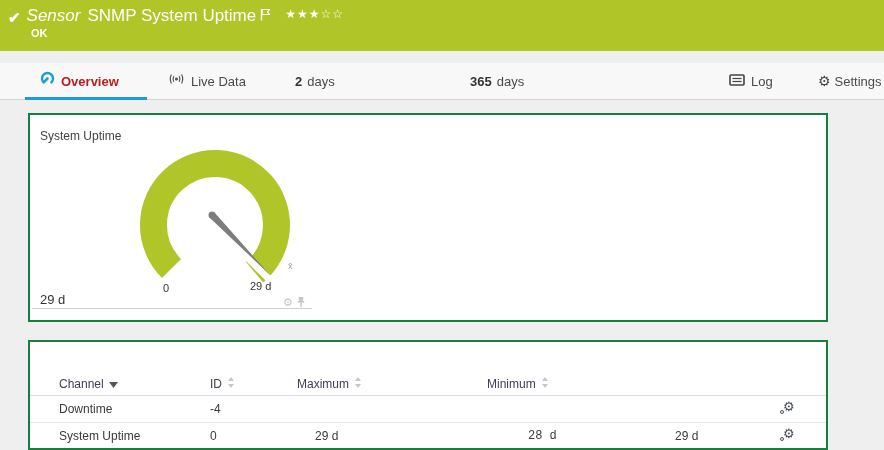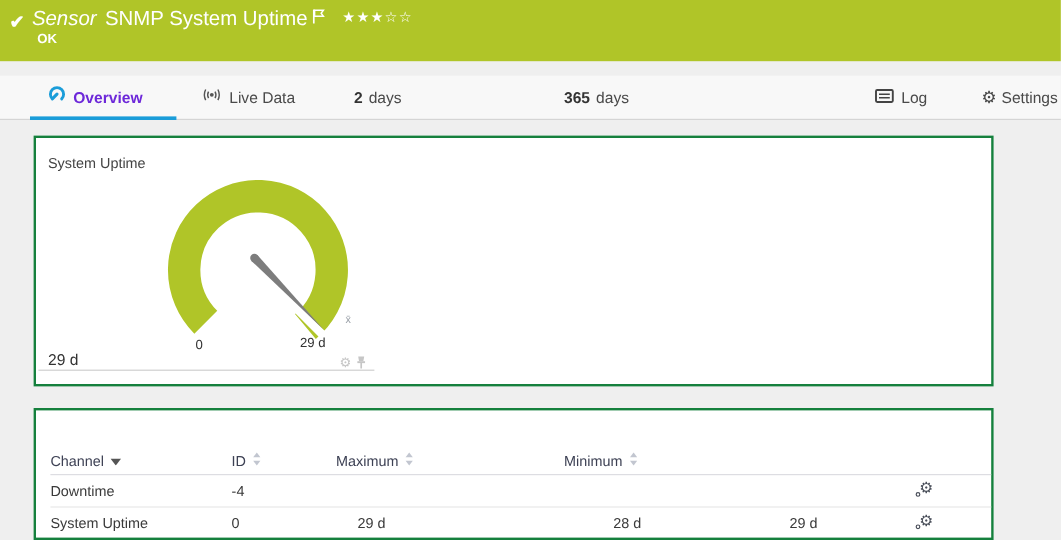--- a/index.html
+++ b/index.html
@@ -16,46 +16,46 @@
   .flag { margin:1px 0 0 4px; }
   .stars { font-size:12px; letter-spacing:1px; margin:1px 0 0 14px; }
   .status { position:absolute; left:31px; top:27px; font-size:11px; font-weight:bold; }
 
   
   .tabbar { position:absolute; left:0; top:63px; width:884px; height:37px;
     background:#f8f8f8; border-bottom:1px solid #d5d5d5; font-size:13px; color:#4a4a4a; }
   .tab { position:absolute; top:0; height:37px; line-height:37px; white-space:nowrap; cursor:pointer; }
   .tab .ticon { display:inline-block; vertical-align:middle; margin:-3px 6px 0 0; }
   .tab-num { font-weight:bold; color:#333; margin-right:5px; }
-  .tab-active { color:#6d28d9; font-weight:bold; }
+  .tab-active { color:#b91c1c; font-weight:bold; }
   .tab-underline { position:absolute; left:25px; top:34px; width:122px; height:3px; background:#1b9dd9; }
 
   
   .card { position:absolute; left:28px; width:800px; background:#fff; border:2px solid #15803d; }
   .gauge-card { top:113px; height:209px; }
   .table-card { top:340px; height:110px; overflow:hidden; }
 
   .panel-title { position:absolute; left:10px; top:14px; font-size:12px; color:#444; }
 
   .gauge-svg { position:absolute; left:0; top:0; }
   .scale-min { position:absolute; left:133px; top:167px; font-size:11px; color:#333; }
   .scale-max { position:absolute; left:220px; top:165px; font-size:11px; color:#333; }
   .marker-x { position:absolute; left:258px; top:146px; font-size:9px; color:#9aa0a8; }
   .big-value { position:absolute; left:10px; top:177px; font-size:13px; color:#333; }
   .gauge-divider { position:absolute; left:2px; top:193px; width:280px; border-top:1px solid #cfcfcf; }
   .mini-icons { position:absolute; left:253px; top:181px; color:#c6c6c6; font-size:11px; display:flex; gap:3px; }
 
   
   .tbl { position:absolute; left:0; top:30px; width:800px; }
   .trow { display:grid; grid-template-columns:151px 87px 190px 150px 143px 1fr;
-    align-items:center; font-size:12px; color:#3a3a3a;margin-left:12px; }
+    padding-left:29px; align-items:center; font-size:12px; color:#3a3a3a; }
   .thead { height:24px; color:#3d4154; border-bottom:1px solid #dddde2; }
   .tdata { height:27px; border-bottom:1px solid #e8e8e8; }
   .hcell { display:flex; align-items:center; gap:5px; }
-  .off18 { padding-left:18px; } .off41 { padding-left:41px; } .off38 { padding-left:38px; }
+  .off18 { padding-left:18px; } .off41 { padding-left:41px;font-family:Liberation Mono, monospace; } .off38 { padding-left:38px; }
   .sorticon { display:inline-block; }
   .gearwrap { position:relative; width:16px; height:15px; color:#4a4f5a; }
   .gearwrap .gear-big { position:absolute; left:3px; top:-3px; font-size:13px; }
   .gearwrap .gear-dot { position:absolute; left:0; top:8px; width:4px; height:4px;
     border:1.5px solid #4a4f5a; border-radius:50%; }
 </style>
 </head>
 <body>
 
 <div class="app-header">

